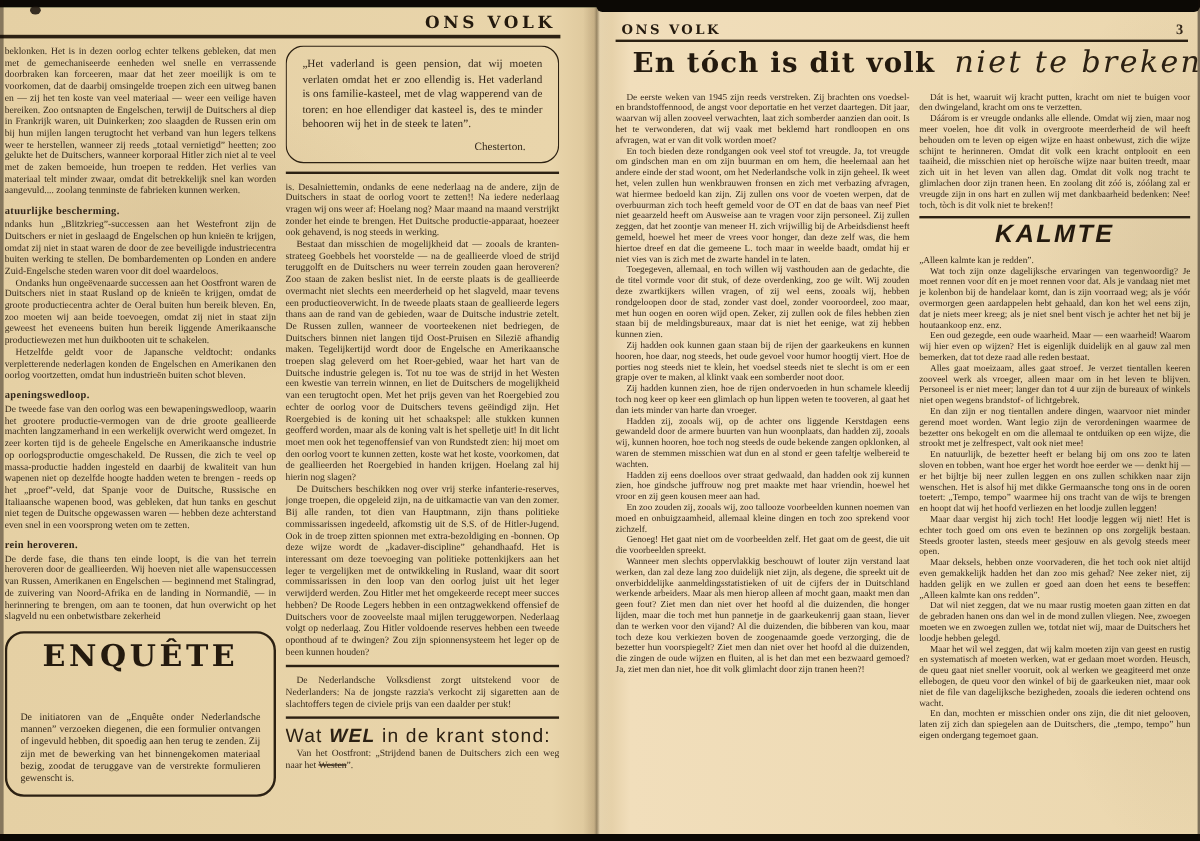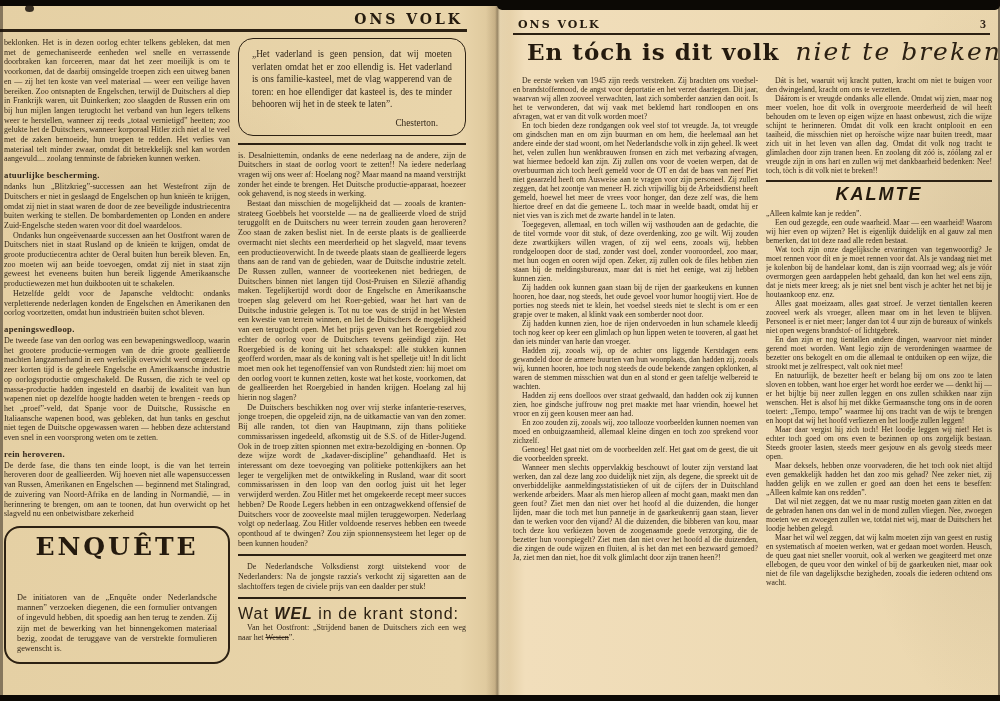--- a/index.html
+++ b/index.html
@@ -58,21 +58,21 @@
   .headline-script { font-family:"DejaVu Serif",serif; font-style:italic; font-size:25px;
                      letter-spacing:2px; margin-left:16px; color:#2c2113; }
 
   .rp-col { position:absolute; top:70px; height:613px; overflow:hidden; }
   .rp-c1 { left:16px;  width:245px; }
   .rp-c2 { left:269px; width:226px; }
   .rp-col p { font-size:7.7px; line-height:9px; }
 
   .kalmte-rule { height:1.5px; background:#2c2113; margin:5px 0 2px; }
   .kalmte-title { text-align:center; font-family:"Liberation Sans",sans-serif; font-style:italic;
-                  font-weight:bold; font-size:18px; letter-spacing:2px; margin:1px 0 4px; color:#241a0e; }
+                  font-weight:bold; font-size:21px; letter-spacing:2px; margin:1px 0 4px; color:#241a0e; }
 
   
   .gutter { position:absolute; left:486px; top:0; bottom:0; width:24px; z-index:5; pointer-events:none;
             background:linear-gradient(90deg, rgba(80,55,25,0) 0%, rgba(80,55,25,0.16) 38%,
                        rgba(40,28,12,0.38) 47%, rgba(255,248,230,0.22) 58%, rgba(80,55,25,0) 100%); }
   .bar-top { position:absolute; top:0; left:0; width:100%; height:6px; background:#0c0905; z-index:6; }
   .bar-top-right { position:absolute; top:0; left:497px; width:503px; height:10px; background:#0c0905;
                    border-radius:0 0 5px 5px; z-index:6; }
   .bar-bottom { position:absolute; bottom:0; left:0; width:100%; height:6px; background:#0c0905; z-index:6; }
   .blob-topleft { position:absolute; top:5px; left:25px; width:9px; height:7px; background:#18100a;
@@ -145,29 +145,30 @@
         <p>Genoeg! Het gaat niet om de voorbeelden zelf. Het gaat om de geest, die uit die voorbeelden spreekt.</p>
         <p>Wanneer men slechts oppervlakkig beschouwt of louter zijn verstand laat werken, dan zal deze lang zoo duidelijk niet zijn, als degene, die spreekt uit de onverbiddelijke aanmeldingsstatistieken of uit de cijfers der in Duitschland werkende arbeiders. Maar als men hierop alleen af mocht gaan, maakt men dan geen fout? Ziet men dan niet over het hoofd al die duizenden, die honger lijden, maar die toch met hun pannetje in de gaarkeukenrij gaan staan, liever dan te werken voor den vijand? Al die duizenden, die bibberen van kou, maar toch deze kou verkiezen boven de zoogenaamde goede verzorging, die de bezetter hun voorspiegelt? Ziet men dan niet over het hoofd al die duizenden, die zingen de oude wijzen en fluiten, al is het dan met een bezwaard gemoed? Ja, ziet men dan niet, hoe dit volk glimlacht door zijn tranen heen?!</p>
       </div>
 
       <div class="rp-col rp-c2">
         <p>Dát is het, waaruit wij kracht putten, kracht om niet te buigen voor den dwingeland, kracht om ons te verzetten.</p>
         <p>Dáárom is er vreugde ondanks alle ellende. Omdat wij zien, maar nog meer voelen, hoe dit volk in overgroote meerderheid de wil heeft behouden om te leven op eigen wijze en haast onbewust, zich die wijze schijnt te herinneren. Omdat dit volk een kracht ontplooit en een taaiheid, die misschien niet op heroïsche wijze naar buiten treedt, maar zich uit in het leven van allen dag. Omdat dit volk nog tracht te glimlachen door zijn tranen heen. En zoolang dit zóó is, zóólang zal er vreugde zijn in ons hart en zullen wij met dankbaarheid bedenken: Nee! toch, tòch is dit volk niet te breken!!</p>
         <div class="kalmte-rule"></div>
         <div class="kalmte-title">KALMTE</div>
         <p class="noindent">„Alleen kalmte kan je redden”.</p>
+        <p>Wat toch zijn onze dagelijksche ervaringen van tegenwoordig? Je moet rennen voor dít en je moet rennen voor dat. Als je vandaag niet met je kolenbon bij de handelaar komt, dan is zijn voorraad weg; als je vóór overmorgen geen aardappelen hebt gehaald, dan kon het wel eens zijn, dat je niets meer kreeg; als je niet snel bent visch je achter het net bij je houtaankoop enz. enz.</p>
         <p>Een oud gezegde, een oude waarheid. Maar — een waarheid! Waarom wij hier even op wijzen? Het is eigenlijk duidelijk en al gauw zal men bemerken, dat tot deze raad alle reden bestaat.</p>
-        <p>Wat toch zijn onze dagelijksche ervaringen van tegenwoordig? Je moet rennen voor dít en je moet rennen voor dat. Als je vandaag niet met je kolenbon bij de handelaar komt, dan is zijn voorraad weg; als je vóór overmorgen geen aardappelen hebt gehaald, dan kon het wel eens zijn, dat je niets meer kreeg; als je niet snel bent visch je achter het net bij je houtaankoop enz. enz.</p>
         <p>Alles gaat moeizaam, alles gaat stroef. Je verzet tientallen keeren zooveel werk als vroeger, alleen maar om in het leven te blijven. Personeel is er niet meer; langer dan tot 4 uur zijn de bureaux of winkels niet open wegens brandstof- of lichtgebrek.</p>
         <p>En dan zijn er nog tientallen andere dingen, waarvoor niet minder gerend moet worden. Want legio zijn de verordeningen waarmee de bezetter ons bekogelt en om die allemaal te ontduiken op een wijze, die strookt met je zelfrespect, valt ook niet mee!</p>
         <p>En natuurlijk, de bezetter heeft er belang bij om ons zoo te laten sloven en tobben, want hoe erger het wordt hoe eerder we — denkt hij — er het bijltje bij neer zullen leggen en ons zullen schikken naar zijn wenschen. Het is alsof hij met dikke Germaansche tong ons in de ooren toetert: „Tempo, tempo” waarmee hij ons tracht van de wijs te brengen en hoopt dat wij het hoofd verliezen en het loodje zullen leggen!</p>
         <p>Maar daar vergist hij zich toch! Het loodje leggen wij niet! Het is echter toch goed om ons even te bezinnen op ons zorgelijk bestaan. Steeds grooter lasten, steeds meer gesjouw en als gevolg steeds meer open.</p>
         <p>Maar deksels, hebben onze voorvaderen, die het toch ook niet altijd even gemakkelijk hadden het dan zoo mis gehad? Nee zeker niet, zij hadden gelijk en we zullen er goed aan doen het eens te beseffen: „Alleen kalmte kan ons redden”.</p>
         <p>Dat wil niet zeggen, dat we nu maar rustig moeten gaan zitten en dat de gebraden hanen ons dan wel in de mond zullen vliegen. Nee, zwoegen moeten we en zwoegen zullen we, totdat niet wij, maar de Duitschers het loodje hebben gelegd.</p>
         <p>Maar het wil wel zeggen, dat wij kalm moeten zijn van geest en rustig en systematisch af moeten werken, wat er gedaan moet worden. Heusch, de queu gaat niet sneller vooruit, ook al werken we geagiteerd met onze ellebogen, de queu voor den winkel of bij de gaarkeuken niet, maar ook niet de file van dagelijksche bezigheden, zooals die iederen ochtend ons wacht.</p>
+        <p>En dan, mochten er misschien onder ons zijn, die dit niet gelooven, laten zij zich dan spiegelen aan de Duitschers, die „tempo, tempo” hun eigen ondergang tegemoet gaan.</p>
       </div>
     </div>
 
     <div class="gutter"></div>
   </div>
 
   <div class="bar-top"></div>
   <div class="bar-top-right"></div>
   <div class="bar-bottom"></div>
   <div class="blob-topleft"></div>

